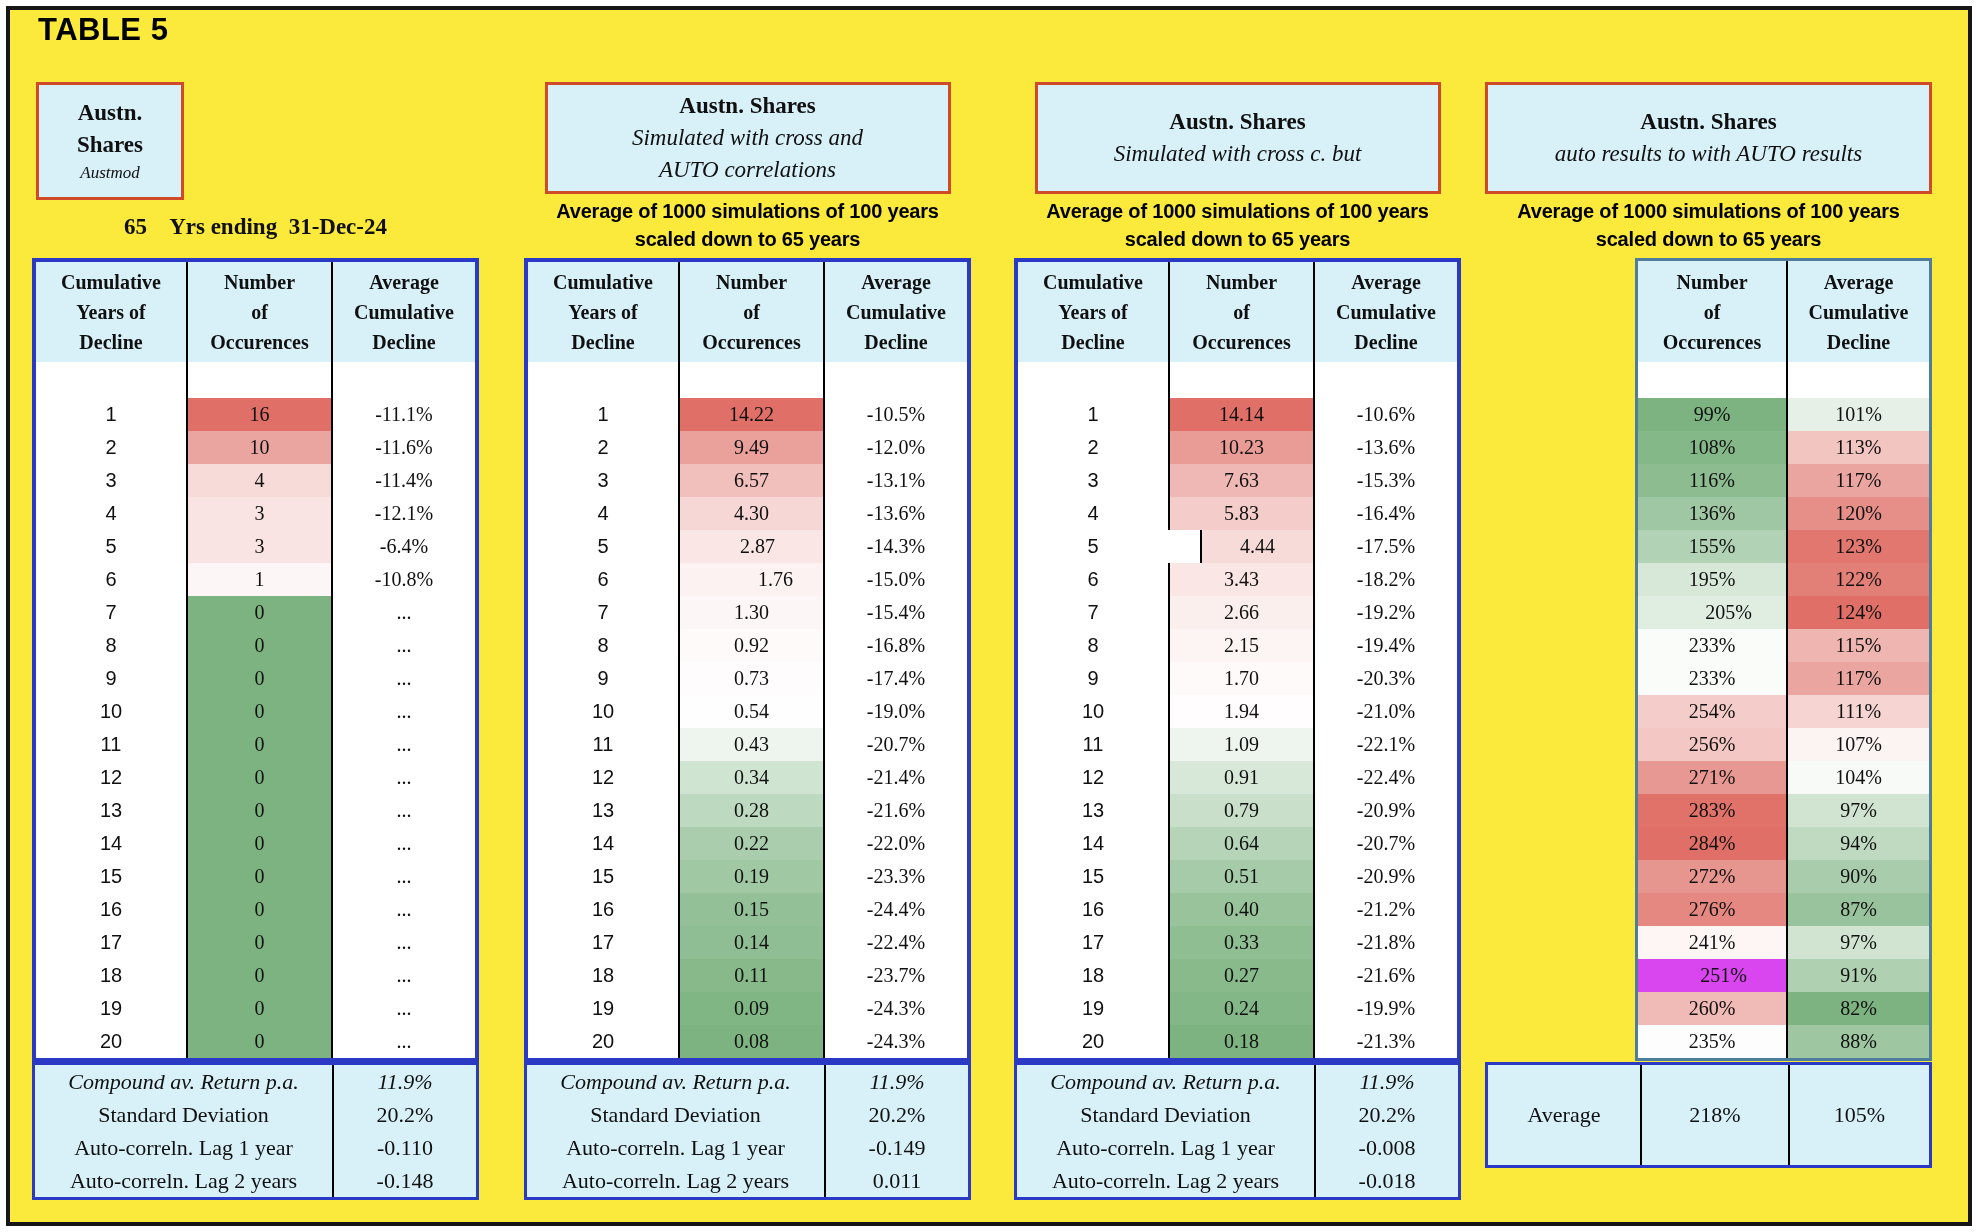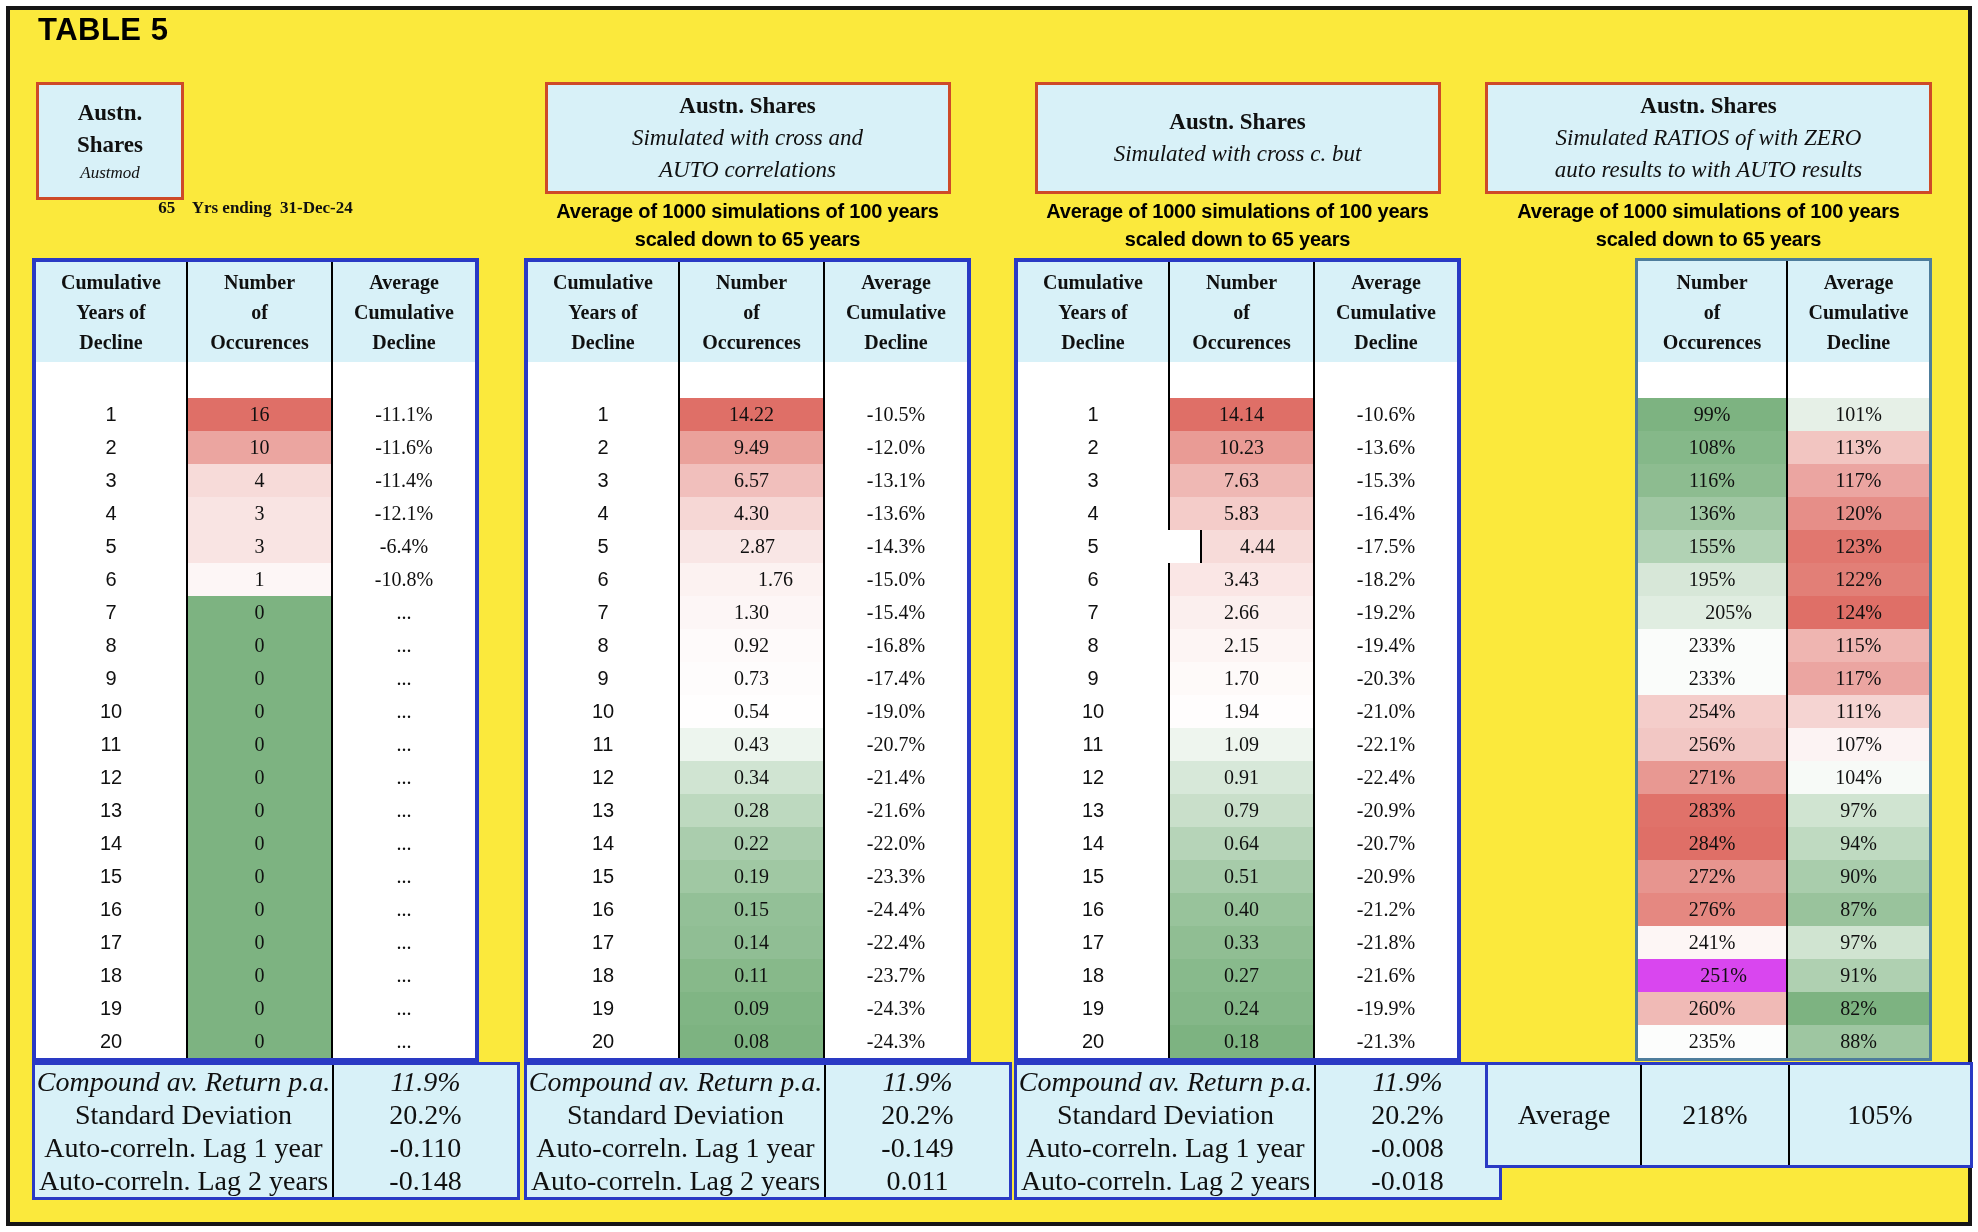--- a/index.html
+++ b/index.html
@@ -11,35 +11,35 @@
   
   .hbox{position:absolute;top:12px;background:#D8F1F8;border:3px solid #CE4A28;box-sizing:border-box;text-align:center;display:flex;flex-direction:column;justify-content:center;}
   .p1 .hbox{left:4px;width:148px;height:118px;}
   .p2 .hbox,.p3 .hbox{left:50%;transform:translateX(-50%);width:406px;height:112px;}
   .p4 .hbox{left:0;width:447px;height:112px;}
   .hb-bold{font-weight:bold;font-size:23px;line-height:32px;}
   .hb-italic{font-style:italic;font-size:23px;line-height:32px;}
   .hb-note{font-style:italic;font-size:17px;line-height:24px;}
   
   .cap{position:absolute;left:0;width:100%;text-align:center;}
-  .cap-serif{top:128px;font-weight:bold;font-size:17px;white-space:pre;}
+  .cap-serif{top:144px;font-weight:bold;font-size:23px;white-space:pre;}
   .cap1{top:130px;}
   .cap2{top:158px;}
   .cap-sans{font-family:"Liberation Sans",sans-serif;font-weight:bold;font-size:20px;letter-spacing:-0.2px;color:#000;}
   
   .grid{position:absolute;top:188px;background:#fff;border:4px solid #2A3AC4;box-sizing:border-box;display:grid;grid-template-rows:100px 36px repeat(20,33px);}
   .p1 .grid,.p2 .grid,.p3 .grid{left:0;width:447px;grid-template-columns:150px 145px 1fr;}
   .p4 .grid{left:150px;width:297px;border:3px solid #4E7D9C;grid-template-columns:148px 1fr;grid-template-rows:101px 36px repeat(20,33px);}
   .cell{display:flex;align-items:center;justify-content:center;box-sizing:border-box;}
   .vsep{border-left:2px solid #000;}
   .head{background:#D8F1F8;flex-direction:column;font-weight:bold;font-size:20px;line-height:30px;text-align:center;}
   .val{font-size:20px;}
   .yr{font-family:"Liberation Sans",sans-serif;font-size:20px;}
   
-  .foot{position:absolute;top:992px;left:0;width:488px;background:#D8F1F8;border:3px solid #2A3AC4;box-sizing:border-box;display:grid;font-size:28px;}
+  .foot{position:absolute;top:992px;left:0;width:447px;background:#D8F1F8;border:3px solid #2A3AC4;box-sizing:border-box;display:grid;font-size:22px;}
   .p1 .foot,.p2 .foot,.p3 .foot{grid-template-columns:297px 1fr;grid-template-rows:repeat(4,33px);}
   .p4 .foot{grid-template-columns:152px 148px 1fr;grid-template-rows:100px;}
   .fcell{display:flex;align-items:center;justify-content:center;box-sizing:border-box;}
   .fitalic{font-style:italic;}
 </style>
 </head>
 <body>
 
 <div class="canvas"></div>
 <div class="page-title">TABLE 5</div>
@@ -338,21 +338,20 @@
     <div class="fcell">Auto-correln. Lag 1 year</div>
     <div class="fcell vsep">-0.008</div>
     <div class="fcell">Auto-correln. Lag 2 years</div>
     <div class="fcell vsep">-0.018</div>
   </div>
 </section>
 
 <section class="panel p4">
   <div class="hbox">
     <div class="hb-bold">Austn. Shares</div>
-    <div class="hb-italic">Simulated RATIOS of with ZERO</div>
     <div class="hb-italic">auto results to with AUTO results</div>
   </div>
   <div class="cap cap-sans cap1">Average of 1000 simulations of 100 years</div>
   <div class="cap cap-sans cap2">scaled down to 65 years</div>
   <div class="grid">
       <div class="cell head">
         <div>Number</div>
         <div>of</div>
         <div>Occurences</div>
       </div>

